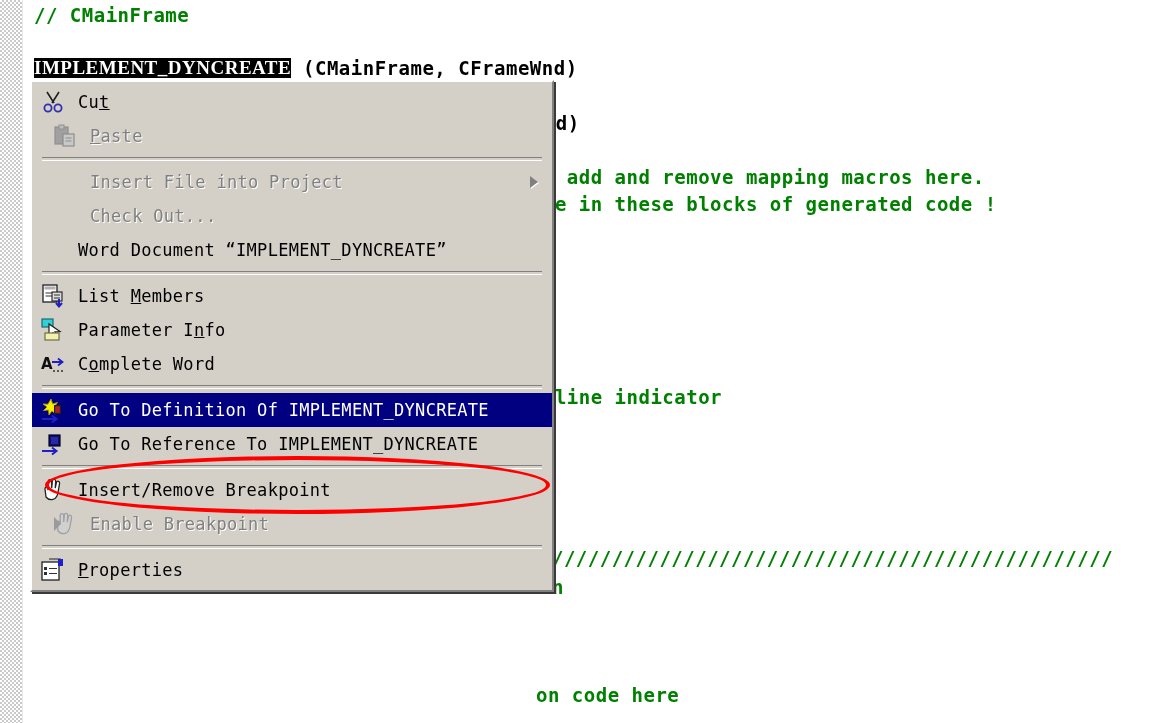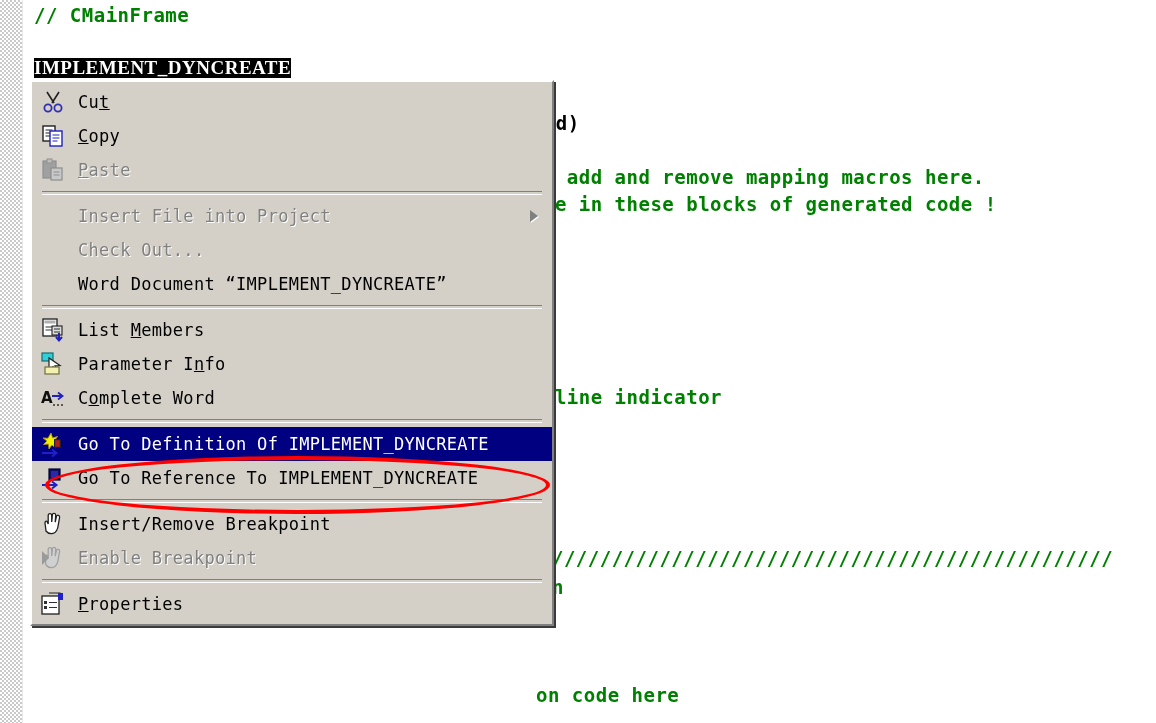--- a/index.html
+++ b/index.html
@@ -52,21 +52,21 @@
     font-family:"DejaVu Sans Mono","Liberation Mono",monospace;
   }
   .mi{
     position:relative;height:34px;line-height:34px;
     display:flex;align-items:center;
     padding:0 20px 0 4px;
     color:#000000;font-size:17px;white-space:nowrap;
   }
   .mi .icoslot{width:34px;min-width:34px;height:30px;position:relative;display:flex;align-items:center;justify-content:center;}
   .mi .lbl{padding-left:8px;letter-spacing:0.3px;}
-  .mi.disabled{color:#808080;}
+  .mi.disabled{color:#808080;margin-left:12px;}
   .mi.disabled .lbl{color:#808080;text-shadow:1px 1px 0 #ffffff;}
   .mi.selected{background:#000080;}
   .mi.selected .lbl{color:#ffffff;}
   .sep{height:2px;margin:4px 10px 4px 10px;border-top:1px solid #808080;border-bottom:1px solid #ffffff;}
   .arrow{
     position:absolute;right:14px;top:50%;margin-top:-6px;
     width:0;height:0;border-left:8px solid #808080;
     border-top:6px solid transparent;border-bottom:6px solid transparent;
     filter:drop-shadow(1px 1px 0 #ffffff);
   }
@@ -85,20 +85,21 @@
 </head>
 <body>
 
 <div id="root">
 
   <div class="gutter"></div>
   <div class="gutter-edge"></div>
 
   <div class="code-layer" id="code-layer">
       <div class="cline" style="left: 34px; top: 5px; color: rgb(0, 128, 0);">// CMainFrame</div>
+      <div class="cline plain" style="left: 303px; top: 58px; color: rgb(0, 0, 0);">(CMainFrame, CFrameWnd)</div>
       <div class="cline sel" style="left: 34px; top: 58px;">IMPLEMENT_DYNCREATE</div>
       <div class="cline plain" style="left: 520px; top: 113px; color: rgb(0, 0, 0);">eWnd)</div>
       <div class="cline" style="left: 531px; top: 167px; color: rgb(0, 128, 0);">ll add and remove mapping macros here.</div>
       <div class="cline" style="left: 531px; top: 194px; color: rgb(0, 128, 0);">see in these blocks of generated code !</div>
       <div class="cline" style="left: 531px; top: 387px; color: rgb(0, 128, 0);">s line indicator</div>
       <div class="cline" style="left: 540px; top: 548px; color: rgb(0, 128, 0);">////////////////////////////////////////////////</div>
       <div class="cline" style="left: 540px; top: 577px; color: rgb(0, 128, 0);">on</div>
       <div class="cline" style="left: 536px; top: 685px; color: rgb(0, 128, 0);">on code here</div>
     </div>
 
@@ -106,31 +107,20 @@
       <div class="mi">
         <span class="icoslot">
           <svg width="26" height="26" viewBox="0 0 26 26">
             <path d="M7 3 L14 14 M19 3 L12 14" stroke="#202020" stroke-width="1.6" fill="none"></path>
             <circle cx="8" cy="19" r="3.6" fill="none" stroke="#3030b0" stroke-width="1.8"></circle>
             <circle cx="18" cy="19" r="3.6" fill="none" stroke="#3030b0" stroke-width="1.8"></circle>
           </svg>
         </span>
         <span class="lbl">Cu<span class="u">t</span></span>
       </div>
-      <div class="mi">
-        <span class="icoslot">
-          <svg width="26" height="26" viewBox="0 0 26 26">
-            <rect x="3" y="3" width="12" height="15" fill="#ffffff" stroke="#202020" stroke-width="1.4"></rect>
-            <path d="M5.5 7h7 M5.5 10h7 M5.5 13h5" stroke="#202020" stroke-width="1"></path>
-            <rect x="10" y="8" width="12" height="15" fill="#ffffff" stroke="#2020c0" stroke-width="1.4"></rect>
-            <path d="M12.5 12h7 M12.5 15h7 M12.5 18h5" stroke="#2020c0" stroke-width="1"></path>
-          </svg>
-        </span>
-        <span class="lbl"><span class="u">C</span>opy</span>
-      </div>
       <div class="mi disabled">
         <span class="icoslot">
           <svg width="26" height="26" viewBox="0 0 26 26">
             <rect x="3" y="4" width="13" height="17" fill="#a0a0a0" stroke="#909090" stroke-width="1.2"></rect>
             <rect x="7" y="2" width="5" height="4" fill="#bdbdbd" stroke="#909090" stroke-width="1"></rect>
             <rect x="11" y="11" width="11" height="12" fill="#c8c8c8" stroke="#8e8e8e" stroke-width="1.2"></rect>
             <path d="M13.5 15h6 M13.5 18h6" stroke="#8e8e8e" stroke-width="1"></path>
           </svg>
         </span>
         <span class="lbl"><span class="u">P</span>aste</span>

